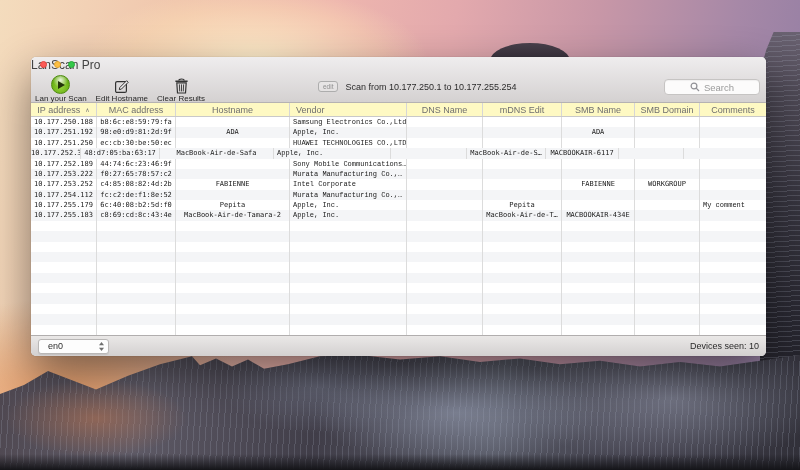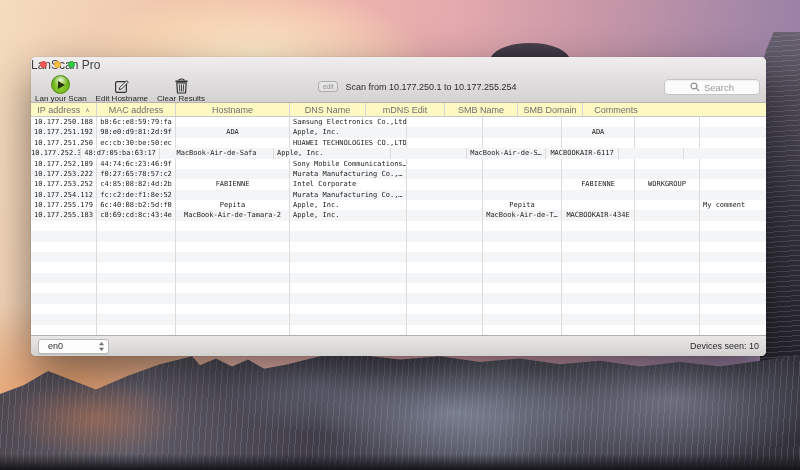--- a/index.html
+++ b/index.html
@@ -74,21 +74,21 @@
     border-right:1px solid #d6d6d6; white-space:nowrap; overflow:hidden; }
   .thead .cell.left { justify-content:flex-start; padding-left:6px; }
   .thead .cell:last-child { border-right:none; }
   .sort { font-size:6px; color:#7a7a7a; margin-left:5px; }
 
   .tbody { height:218px; overflow:hidden; background:#fff; }
   .trow { display:flex; height:10.38px; }
   .trow.even { background:#f4f5f7; }
   .trow .cell { font-family:"DejaVu Sans Mono", monospace; font-size:7px; line-height:10.38px; color:#1a1a1a;
     text-align:center; border-right:1px solid #dcdcdc; white-space:nowrap; overflow:hidden; }
-  .trow .cell.left { text-align:left; padding-left:3px; }
+  .trow .cell.left { text-align:left; padding-left:3px;font-family:Liberation Mono, monospace; }
   .trow .cell:last-child { border-right:none; }
 
   
   .statusbar { position:absolute; left:0; right:0; bottom:0; height:21px;
     background:linear-gradient(#eae8e7, #d3d0d0); border-top:1px solid #b1aeae;
     display:flex; align-items:center; justify-content:space-between; padding:0 7px; }
   .iface { width:71px; height:15px; background:#fdfdfd; border:1px solid #b9b7b6; border-radius:3px;
     display:flex; align-items:center; justify-content:space-between; padding:0 3px 0 9px;
     box-shadow:0 1px 1px rgba(0,0,0,0.08); }
   .iface span { font-size:9px; color:#2e2e2e; }
@@ -154,20 +154,21 @@
           <line x1="6.2" y1="6.2" x2="9" y2="9" stroke="#919196" stroke-width="1.2"></line>
         </svg>
         <span>Search</span>
       </div>
     </div>
 
     <div class="thead" id="thead">
         <div class="cell" style="width: 66px;">IP address<span class="sort">∧</span></div>
         <div class="cell" style="width: 79px;">MAC address</div>
         <div class="cell" style="width: 114px;">Hostname</div>
+        <div class="cell left" style="width: 117px;">Vendor</div>
         <div class="cell" style="width: 76px;">DNS Name</div>
         <div class="cell" style="width: 79px;">mDNS Edit</div>
         <div class="cell" style="width: 73px;">SMB Name</div>
         <div class="cell" style="width: 65px;">SMB Domain</div>
         <div class="cell" style="width: 66px;">Comments</div>
       </div>
     <div class="tbody" id="tbody">
         <div class="trow odd">
           <div class="cell" style="width: 66px;">10.177.250.188</div>
           <div class="cell" style="width: 79px;">b8:6c:e8:59:79:fa</div>

